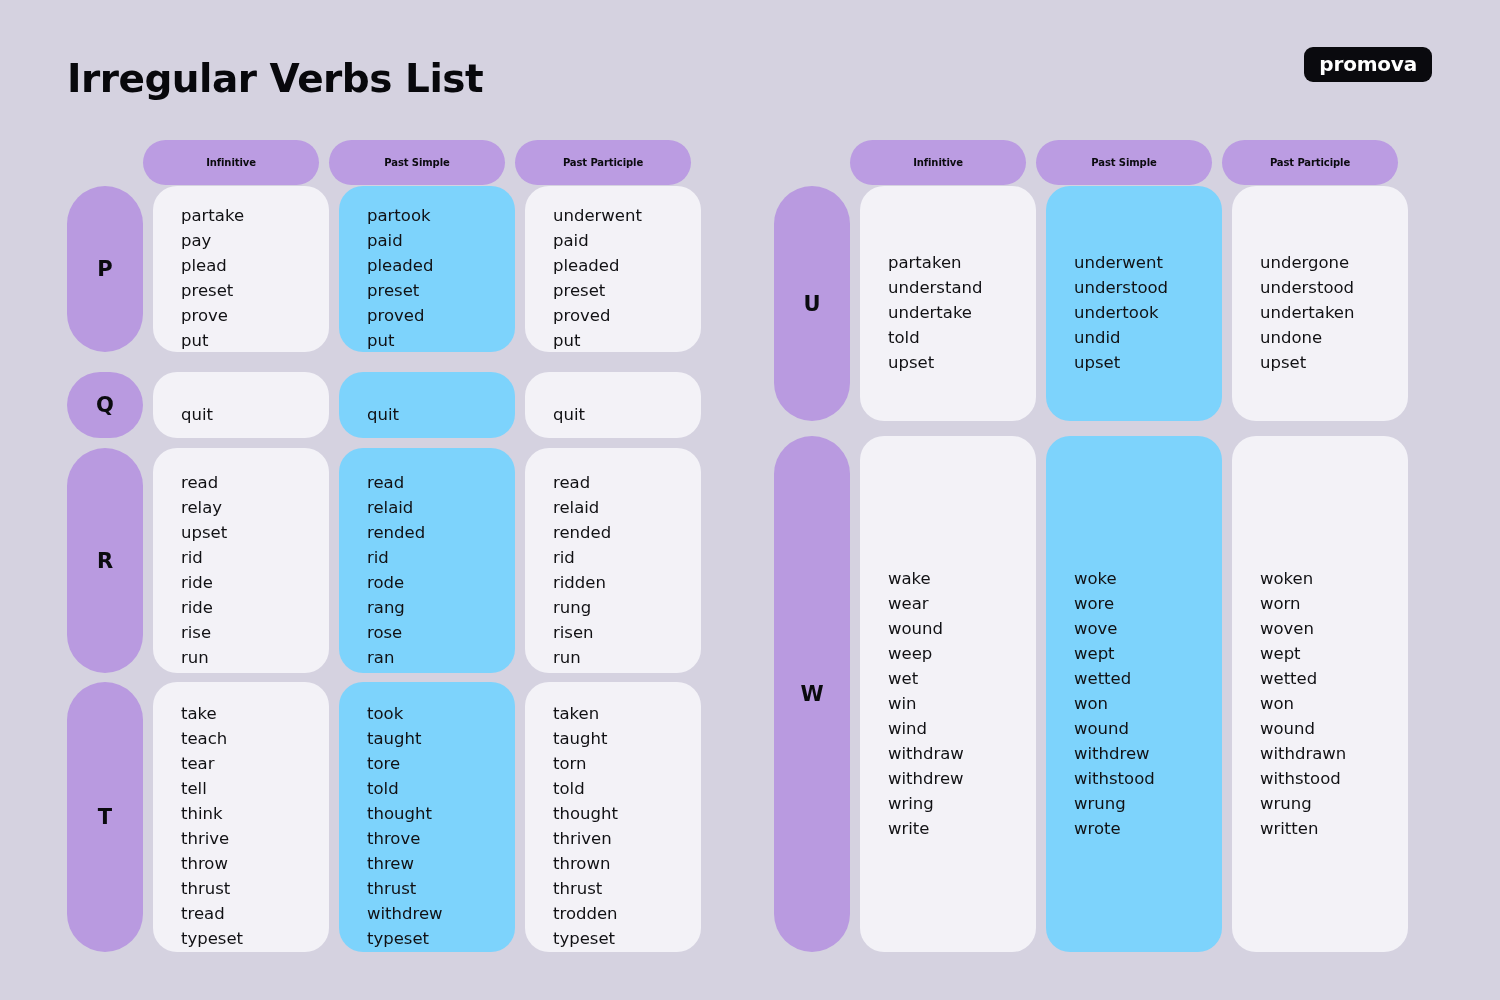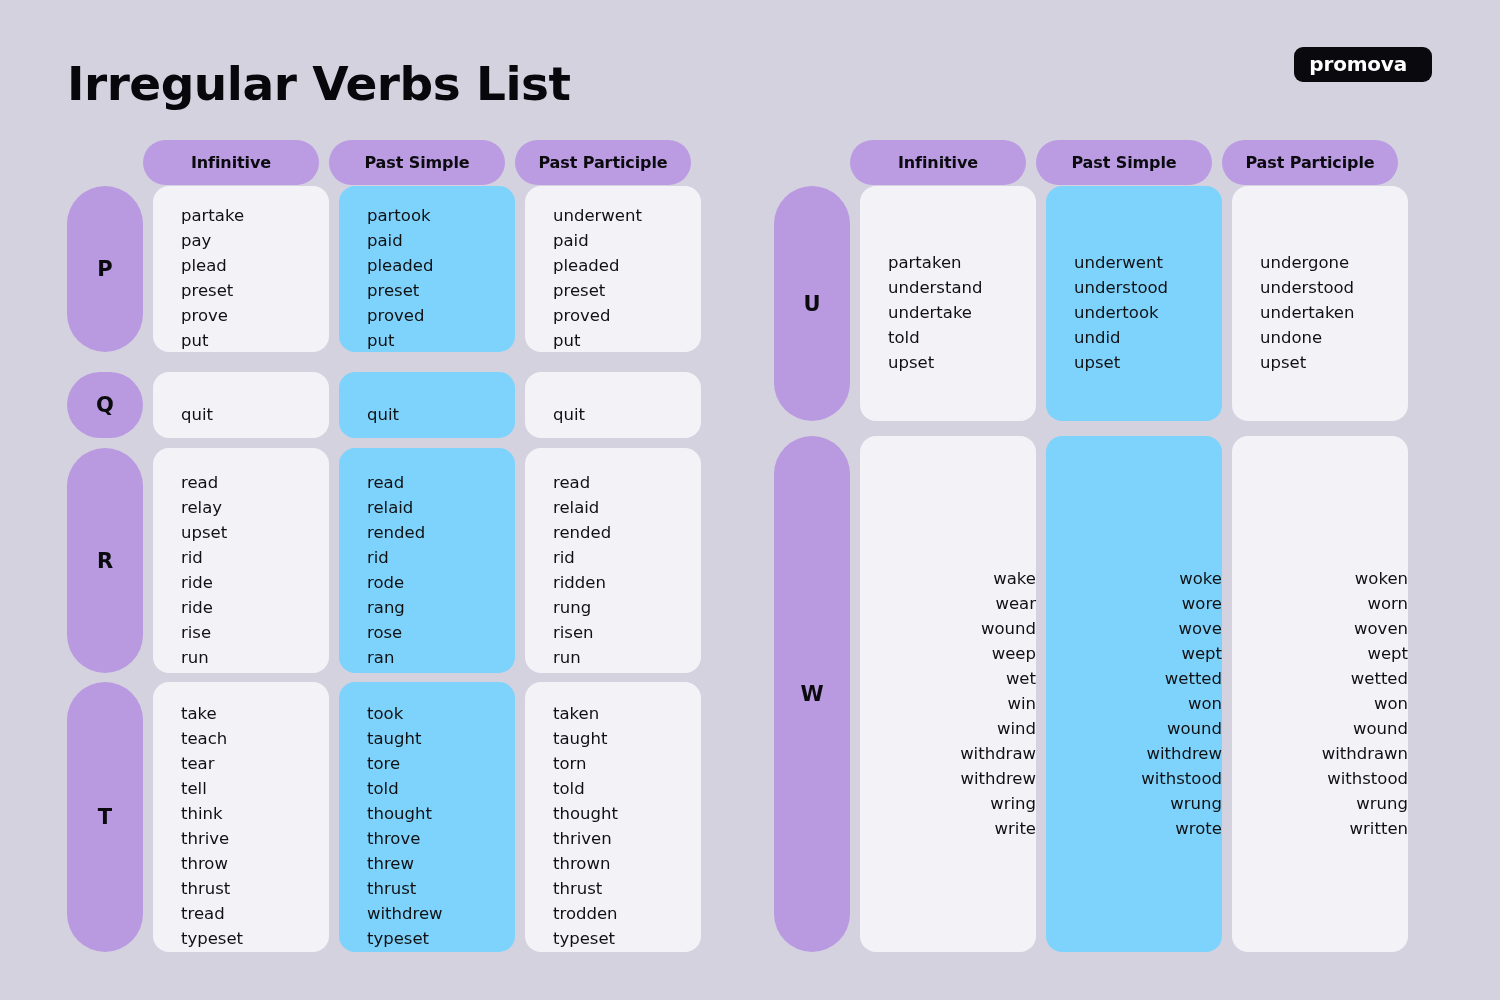--- a/index.html
+++ b/index.html
@@ -14,34 +14,34 @@
     font-family: "DejaVu Sans", "Liberation Sans", sans-serif;
     color: #111114;
     position: relative;
   }
 
   
   #page-title {
     position: absolute;
     left: 67px;
     top: 56px;
-    font-size: 47px;
+    font-size: 39px;
     font-weight: 800;
     letter-spacing: -0.5px;
     color: #08080C;
     white-space: nowrap;
   }
   #brand-logo {
     position: absolute;
     right: 68px;
     top: 47px;
     background: #0A0A0E;
     color: #FFFFFF;
     border-radius: 9px;
-    padding: 7px 25px 8px 15px;
+    padding: 7px 15px 8px 15px;
     font-size: 20px;
     font-weight: 700;
     letter-spacing: -0.2px;
     line-height: 1;
   }
 
   
   .verb-table {
     position: absolute;
     top: 140px;
@@ -58,21 +58,21 @@
     gap: 10px;
   }
   .col-header {
     width: 176px;
     height: 45px;
     background: #BB9CE2;
     border-radius: 23px;
     display: flex;
     align-items: center;
     justify-content: center;
-    font-size: 16px;
+    font-size: 10px;
     font-weight: 700;
     color: #0B0B0F;
     letter-spacing: -0.1px;
   }
 
   
   .letter-group {
     position: absolute;
     left: 0;
     display: flex;
@@ -89,21 +89,21 @@
     font-weight: 700;
     color: #0B0B0F;
     flex: 0 0 76px;
   }
   .group-cols {
     display: flex;
     gap: 10px;
   }
   .verb-col {
     width: 176px;
-    border-radius: 16px;
+    border-radius: 24px;
     background: #F3F2F7;
     padding: 18px 0 0 28px;
     display: flex;
     flex-direction: column;
     justify-content: center;
   }
   .verb-col.shaded { background: #7dd3fc; }
   .verb-cell {
     font-size: 16.5px;
     line-height: 25px;
@@ -116,21 +116,21 @@
   #group-P { top: 46px;  height: 166px; }
   #group-Q { top: 232px; height: 66px; }
   #group-R { top: 308px; height: 225px; }
   #group-T { top: 542px; height: 270px; }
 
   #group-U { top: 46px;  height: 235px; }
   #group-W { top: 296px; height: 516px; }
 
   
   #group-U .verb-col { justify-content: center; }
-  #group-W .verb-col { justify-content: center; text-align: right; }
+  #group-W .verb-col { justify-content: center; }
 </style>
 </head>
 <body>
 
 <h1 id="page-title">Irregular Verbs List</h1>
 
 <div id="brand-logo">promova</div>
 
 <section class="verb-table" id="verb-table-left">
 

